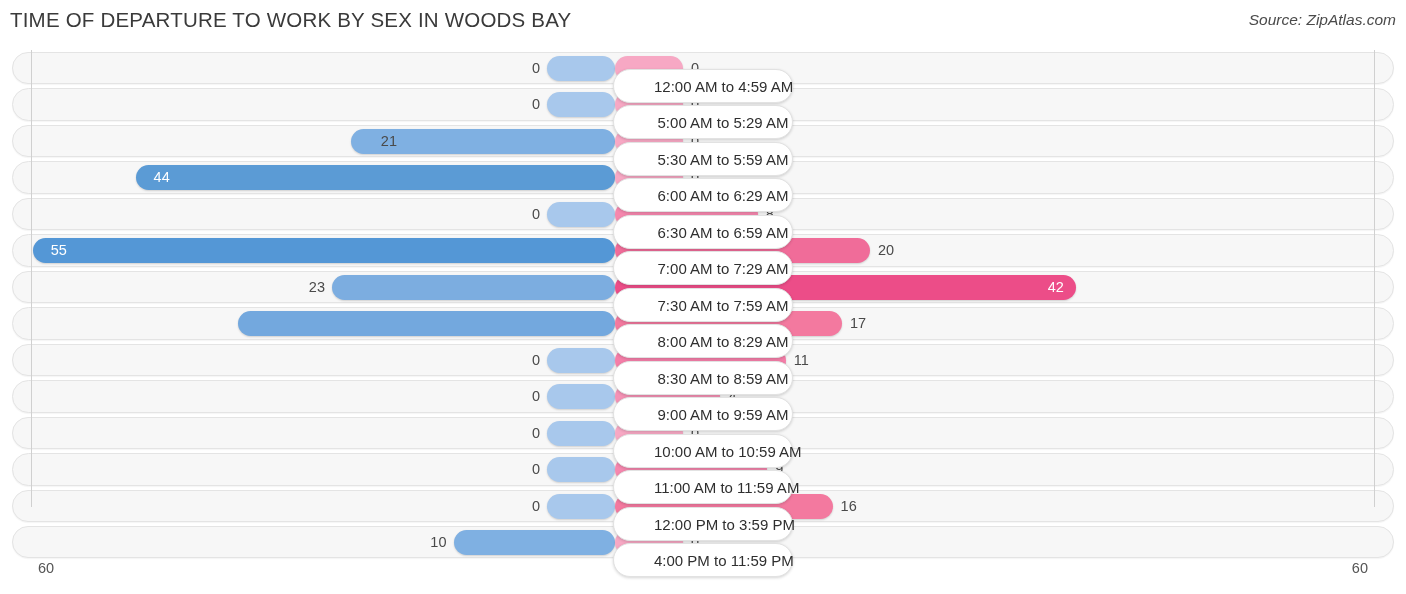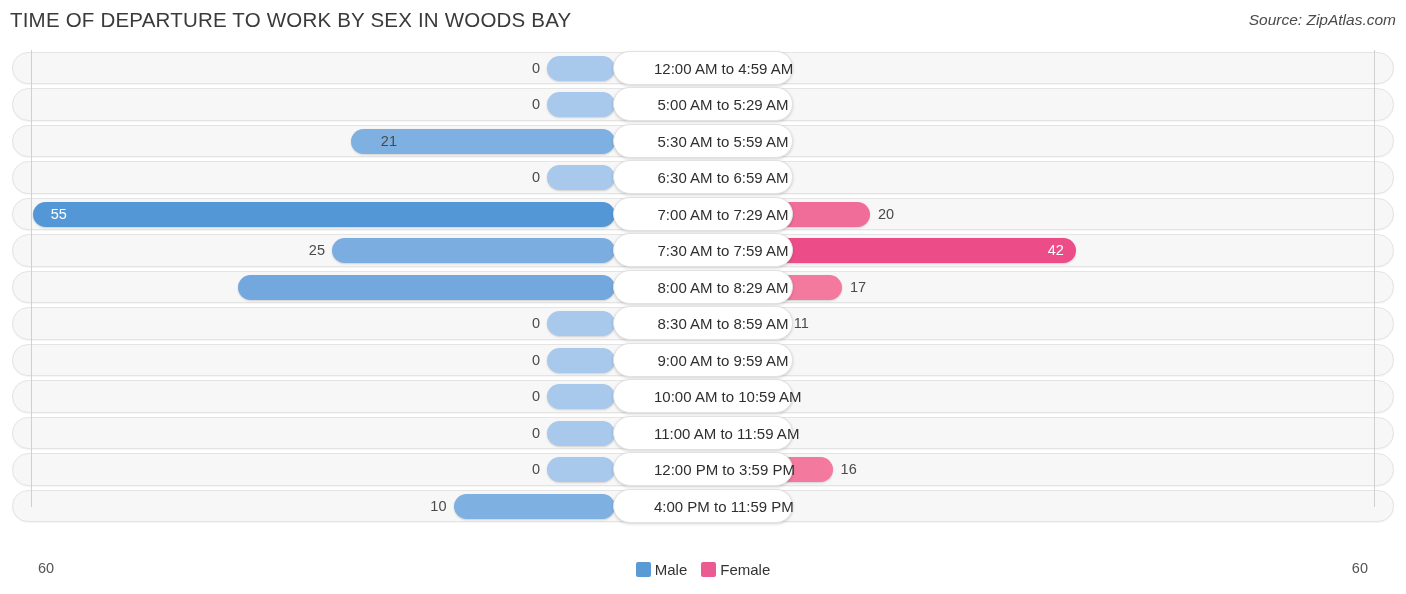--- a/index.html
+++ b/index.html
@@ -88,21 +88,21 @@
     line-height: 25px;
     font-size: 14.5px;
     color: #4a4a4a;
     white-space: nowrap;
   }
   .bar-val.inside { color: #ffffff; }
 
   .pill {
     position: absolute;
     left: 613px;
-    top: 1px;
+    top: 19px;
     width: 180px;
     height: 34px;
     line-height: 34px;
     text-align: center;
     background: #ffffff;
     border: 1px solid #e2e2e2;
     border-radius: 17px;
     font-size: 15px;
     color: #2f2f2f;
     box-shadow: 0 1px 3px rgba(0,0,0,0.17);
@@ -187,20 +187,30 @@
             <div class="bar bar-male" style="width: 264.35px; background: rgb(127, 176, 226);"></div>
             <div class="bar-val" style="right: 1009px;">21</div>
             <div class="bar bar-female" style="width: 68px; background: rgb(247, 168, 196);"></div>
             <div class="bar-val" style="left: 691px;">0</div>
           </div>
           <div class="pill">5:30 AM to 5:59 AM</div>
         </div>
         <div class="row">
           <div class="track"></div>
           <div class="bars">
+            <div class="bar bar-male" style="width: 479.4px; background: rgb(91, 155, 213);"></div>
+            <div class="bar-val inside" style="right: 1252.4px; text-align: left; transform: translateX(100%);">44</div>
+            <div class="bar bar-female" style="width: 68px; background: rgb(247, 168, 196);"></div>
+            <div class="bar-val" style="left: 691px;">0</div>
+          </div>
+          <div class="pill">6:00 AM to 6:29 AM</div>
+        </div>
+        <div class="row">
+          <div class="track"></div>
+          <div class="bars">
             <div class="bar bar-male" style="width: 68px; background: rgb(168, 200, 236);"></div>
             <div class="bar-val" style="right: 866px;">0</div>
             <div class="bar bar-female" style="width: 142.8px; background: rgb(245, 135, 174);"></div>
             <div class="bar-val" style="left: 765.8px;">8</div>
           </div>
           <div class="pill">6:30 AM to 6:59 AM</div>
         </div>
         <div class="row">
           <div class="track"></div>
           <div class="bars">
@@ -208,21 +218,21 @@
             <div class="bar-val inside" style="right: 1355.25px; text-align: left; transform: translateX(100%);">55</div>
             <div class="bar bar-female" style="width: 255px; background: rgb(240, 108, 153);"></div>
             <div class="bar-val" style="left: 878px;">20</div>
           </div>
           <div class="pill">7:00 AM to 7:29 AM</div>
         </div>
         <div class="row">
           <div class="track"></div>
           <div class="bars">
             <div class="bar bar-male" style="width: 283.05px; background: rgb(124, 173, 224);"></div>
-            <div class="bar-val" style="right: 1081.05px;">25</div>
+            <div class="bar-val" style="right: 1081.05px;">23</div>
             <div class="bar bar-female" style="width: 460.7px; background: rgb(236, 77, 136);"></div>
             <div class="bar-val inside" style="left: 1047.7px;">42</div>
           </div>
           <div class="pill">7:30 AM to 7:59 AM</div>
         </div>
         <div class="row">
           <div class="track"></div>
           <div class="bars">
             <div class="bar bar-male" style="width: 376.55px; background: rgb(115, 168, 222);"></div>
             <div class="bar-val" style="right: 1235px; margin-top: 30px;">33</div>

